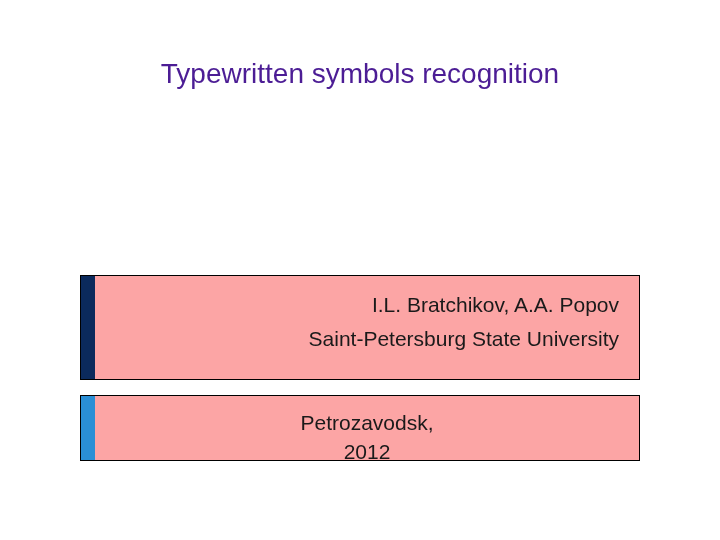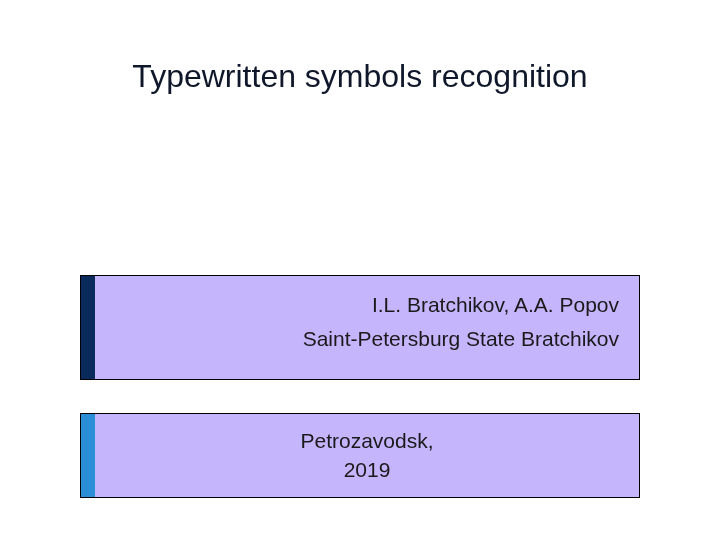--- a/index.html
+++ b/index.html
@@ -14,31 +14,31 @@
       font-family: Verdana, Geneva, sans-serif;
       position: relative;
       overflow: hidden;
     }
     .title-area {
       position: absolute;
       top: 55px;
       left: 0;
       right: 0;
       text-align: center;
-      color: #0f172a;
-      font-size: 32px;
+      color: #4c1d95;
+      font-size: 28px;
       font-weight: 400;
       line-height: 1.35;
     }
     .box {
       position: absolute;
       left: 80px;
       right: 80px;
       border: 1px solid #000;
-      background: #c4b5fd;
+      background: #fca5a5;
       display: flex;
     }
     .box-accent {
       width: 14px;
       flex-shrink: 0;
     }
     .box-content {
       flex: 1;
       padding: 12px 20px 12px 12px;
       text-align: right;
@@ -48,22 +48,21 @@
     }
     .box1 {
       top: 275px;
       height: 105px;
     }
     .box1 .box-accent {
       background: #0b2a5c;
     }
     .box2 {
       top: 395px;
-      height: 85px;
-      margin-top: 18px;
+      height: 66px;
     }
     .box2 .box-accent {
       background: #2a8fd6;
     }
     .box2 .box-content {
       text-align: center;
       padding-left: 120px;
       padding-right: 120px;
       line-height: 1.4;
     }
@@ -72,23 +71,23 @@
 <body>
 
 <div class="title-area">
   <div>Typewritten symbols recognition</div>
 </div>
 
 <div class="box box1">
   <div class="box-accent"></div>
   <div class="box-content">
     <div>I.L. Bratchikov, A.A. Popov</div>
-    <div>Saint-Petersburg State Bratchikov</div>
+    <div>Saint-Petersburg State University</div>
   </div>
 </div>
 
 <div class="box box2">
   <div class="box-accent"></div>
   <div class="box-content">
     <div>Petrozavodsk,</div>
-    <div>2019</div>
+    <div>2012</div>
   </div>
 </div>
 
 </body></html>

